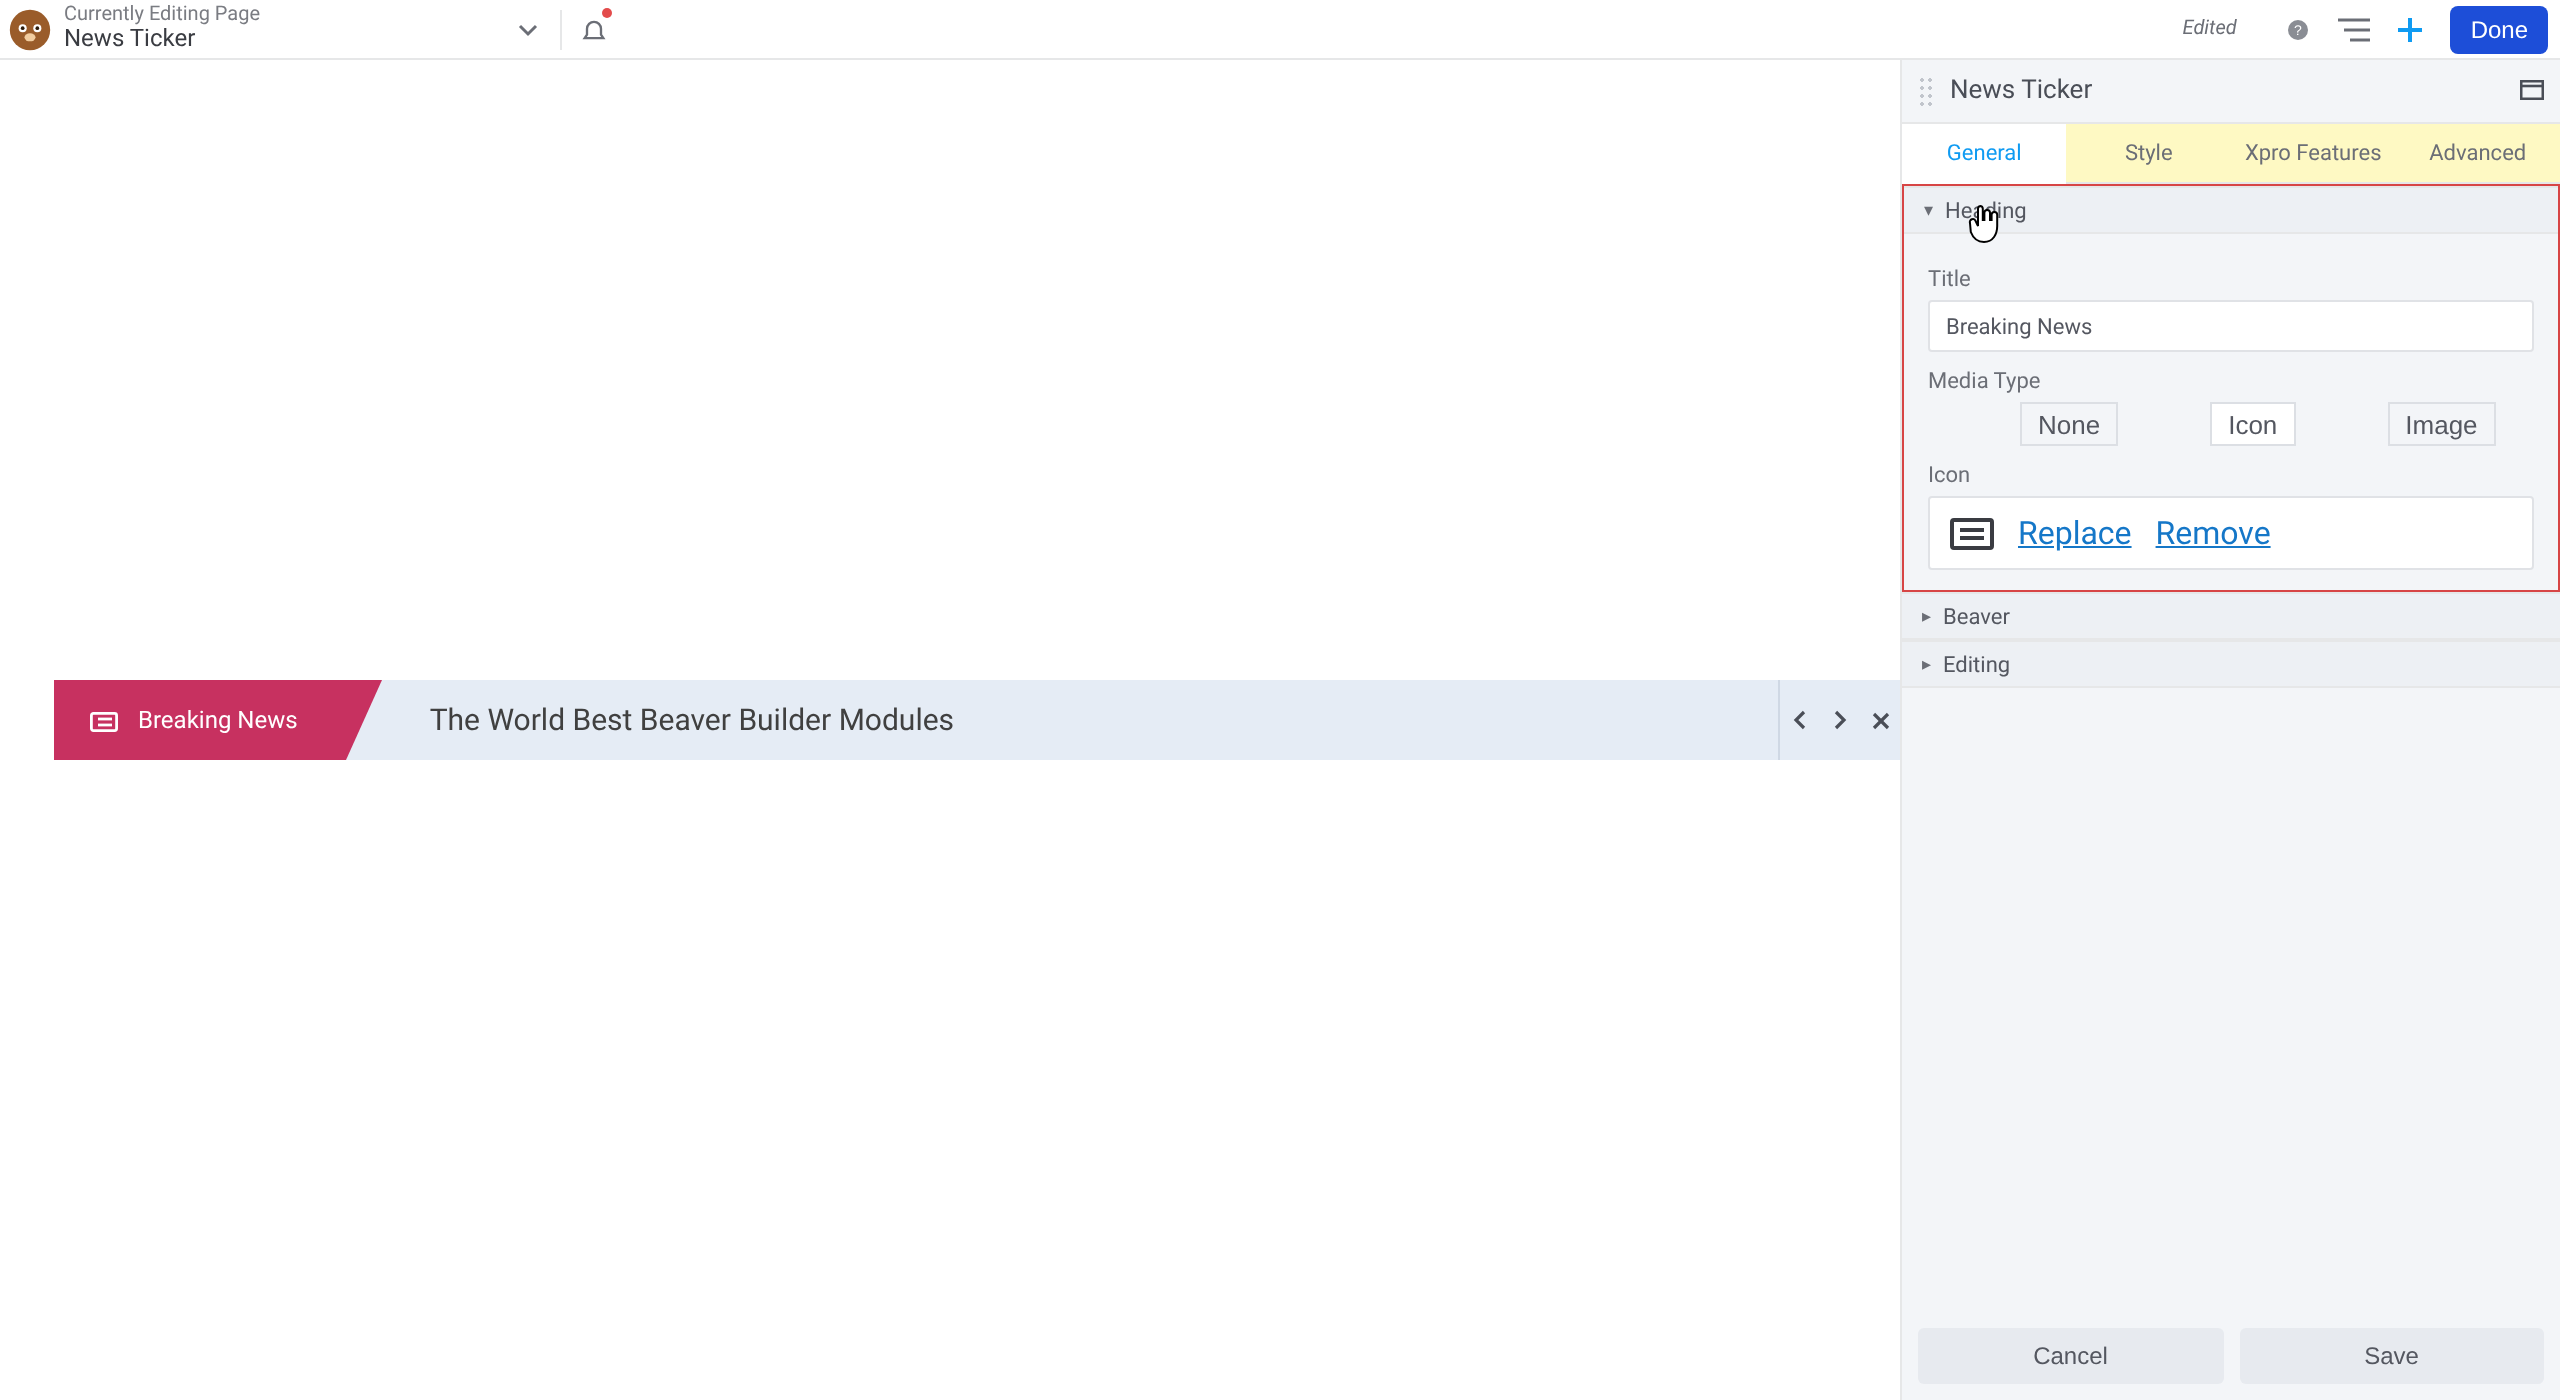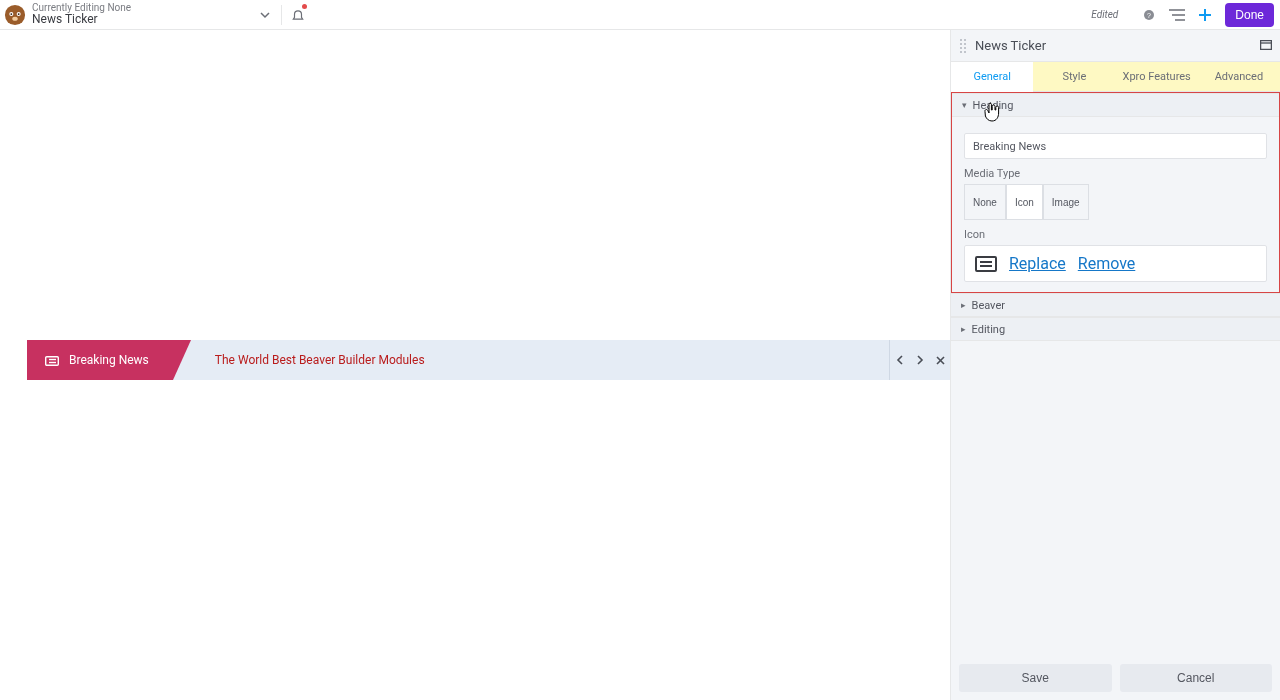--- a/index.html
+++ b/index.html
@@ -36,21 +36,21 @@
   color:#6b6e76;
   cursor:pointer;
 }
 .caret-btn { margin-left: auto; }
 .caret-btn { margin-left: 0; }
 .topbar .left-group { display:flex; align-items:center; }
 .divider { width:1px; height:20px; background:#e6e7e8; margin:0 2px; }
 .topbar .grow { flex:1; }
 .edited-label { font-style: italic; font-size:10px; color:#6b6e76; margin-right:17px;padding-left:16px; }
 .done-btn {
-  background:#6d28d9; color:#fff; border:none; border-radius:4px;
+  background:#1d4ed8; color:#fff; border:none; border-radius:4px;
   height:24px; padding:0 10px; font-size:12px; cursor:pointer;
   margin-left:6px;
 }
 .dot-badge {
   position:relative;
 }
 .dot-badge::after{
   content:""; position:absolute; top:3px; right:5px;
   width:5px;height:5px;background:#e34b4b;border-radius:50%;
 }
@@ -75,21 +75,21 @@
   content:"";
   position:absolute; right:-18px; top:0;
   width:0;height:0;
   border-top:0 solid transparent;
   border-bottom:40px solid transparent;
   border-left:18px solid #c73160;
 }
 .ticker-head .head-icon{
   width:14px;height:10px;margin-right:10px;
 }
-.ticker-text { flex:1; padding:0 42px; color:#b91c1c; font-size:12px; }
+.ticker-text { flex:1; padding:0 42px; color:#404040; font-size:15px; }
 .ticker-ctrls { display:flex; align-items:center; height:40px; border-left:1px solid #cfd8e4; }
 .ticker-ctrls div{
   width:20px;height:40px;display:flex;align-items:center;justify-content:center;
   font-size:11px; color:#4a4e57; cursor:pointer;
 }
 
 
 .panel {
   position:absolute; right:0; top:30px; bottom:0; width:330px;
   background:#f3f5f8;
@@ -142,22 +142,22 @@
   width:100%; height:26px; background:#fff; border:1px solid #e0e2e6;
   border-radius:2px; padding:0 8px; font-size:11px; color:#545760;
   display:flex; align-items:center; justify-content:space-between;
 }
 .textinput input{
   border:none; outline:none; width:100%; font-size:11px; color:#545760;
   font-family:inherit; background:transparent;
 }
 .btn-group { display:flex; gap:0; }
 .btn-group button{
-  height:36px; padding:0 8px; font-size:10px; border:1px solid #dcdfe4;
-  background:#f3f5f8; color:#545760; cursor:pointer;
+  height:22px; padding:0 8px; font-size:13px; border:1px solid #dcdfe4;
+  background:#f3f5f8; color:#545760; cursor:pointer;margin-left:46px;
 }
 .btn-group button.selected{ background:#fff; }
 .icon-row {
   margin-top:4px; background:#fff; border:1px solid #e0e2e6; border-radius:2px;
   padding:8px 10px; display:flex; align-items:center; gap:12px;
 }
 .icon-box{
   width:22px;height:16px;border:2px solid #3a3c42;border-radius:2px;position:relative;
 }
 .icon-box::before,.icon-box::after{
@@ -193,21 +193,21 @@
       <svg viewBox="0 0 24 24" width="22" height="22">
           <circle cx="12" cy="12" r="11" fill="#9a5c2a"></circle>
           <circle cx="8" cy="11" r="2.2" fill="#fff"></circle>
           <circle cx="16" cy="11" r="2.2" fill="#fff"></circle>
           <circle cx="8" cy="11" r="1" fill="#2b1a0a"></circle>
           <circle cx="16" cy="11" r="1" fill="#2b1a0a"></circle>
           <ellipse cx="12" cy="16" rx="3" ry="2.2" fill="#f2cda0"></ellipse>
         </svg>
     </div>
     <div class="page-meta">
-      <span class="small">Currently Editing None</span>
+      <span class="small">Currently Editing Page</span>
       <span class="title">News Ticker</span>
     </div>
     <div style="width:120px"></div>
     <div class="caret-btn">
       <svg width="10" height="10" viewBox="0 0 10 10">
           <path d="M1 3l4 4 4-4" stroke="#6b6e76" stroke-width="1.5" fill="none"></path>
         </svg>
     </div>
     <div class="divider"></div>
     <div class="bell-btn dot-badge">
@@ -298,20 +298,21 @@
     <div class="highlight-box">
       <div class="section-row">
         <span class="chev">▾</span>
         <span>Heading</span>
       </div>
 
       <div class="field-block">
       </div>
 
       <div class="field-block">
+        <div class="field-label">Title</div>
         <div class="textinput">
           <input type="text" value="Breaking News" style="">
         </div>
       </div>
 
       <div class="field-block">
         <div class="field-label">Media Type</div>
         <div class="btn-group">
           <button>None</button>
           <button class="selected">Icon</button>
@@ -333,22 +334,22 @@
       <span class="chev">▸</span>
       <span>Beaver</span>
     </div>
     <div class="section-row">
       <span class="chev">▸</span>
       <span>Editing</span>
     </div>
   </div>
 
   <div class="panel-footer">
+    <button>Cancel</button>
     <button>Save</button>
-    <button>Cancel</button>
   </div>
 </div>
 
 <div class="cursor-hand" style="left:984px; top:101px;">
   <svg viewBox="0 0 18 22" width="18" height="22">
     <path d="M6 2c.8 0 1.4.6 1.4 1.4V9h.8V5.4c0-.8.6-1.4 1.4-1.4s1.4.6 1.4 1.4V9h.8V6.4c0-.8.6-1.4 1.4-1.4s1.4.6 1.4 1.4V12c0 4-2 8-6.6 8-3.6 0-5.6-2.4-6.6-5L1 10.6c-.3-.8.1-1.7.9-2 .8-.3 1.6.1 1.9.9L5 12V3.4C5 2.6 5.6 2 6.4 2z" fill="#fff" stroke="#000" stroke-width="1"></path>
   </svg>
 </div>
 
 </body></html>

